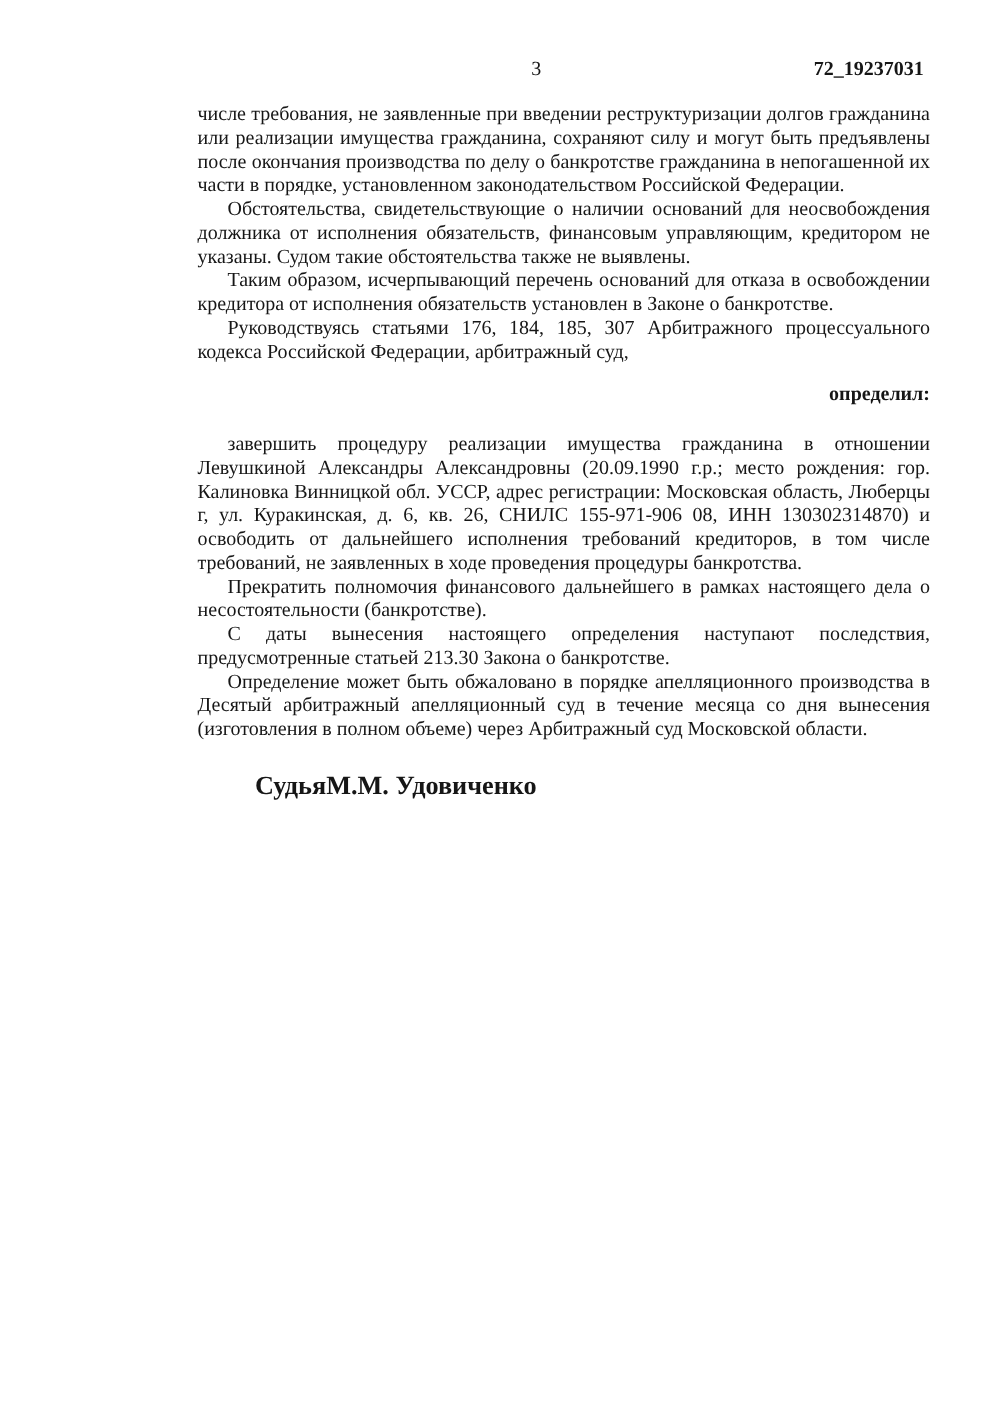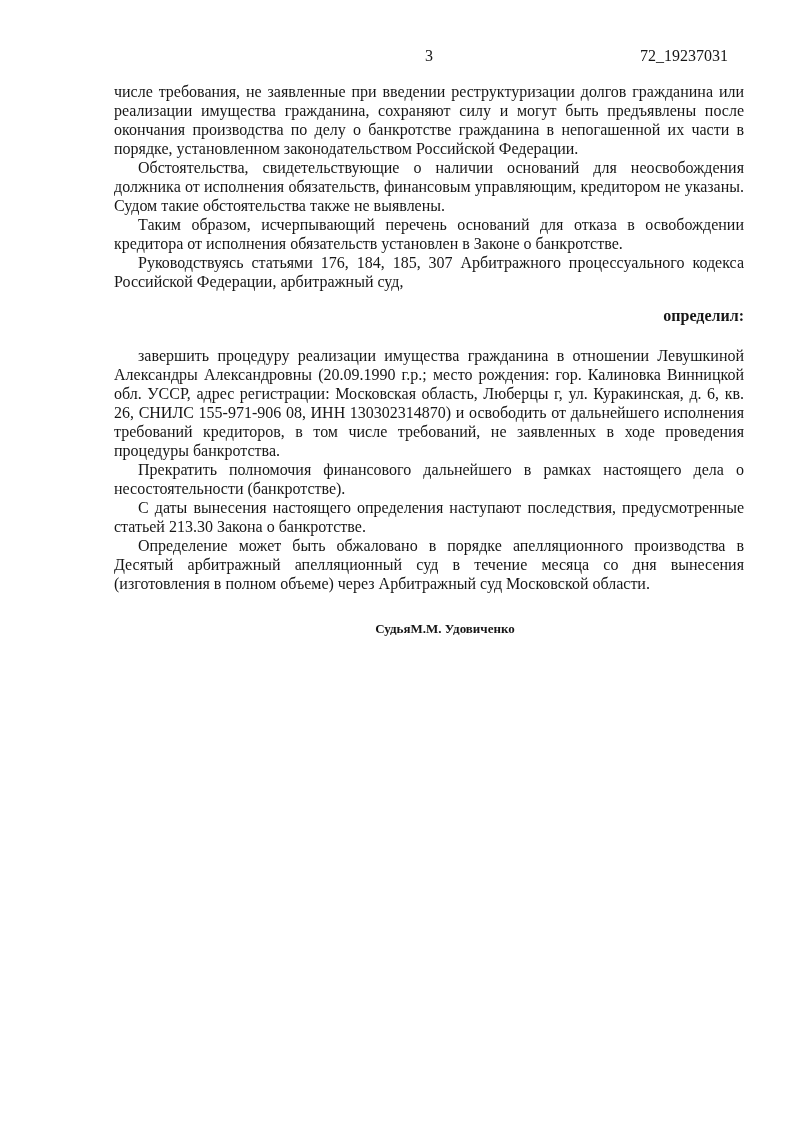--- a/index.html
+++ b/index.html
@@ -28,49 +28,51 @@
     font-size: 16px;
     line-height: 19px;
   }
   .page-header .page-num {
     position: absolute;
     left: 50%;
     transform: translateX(-50%);
   }
   .page-header .case-num {
     position: absolute;
-    right: 16px;
+    right: 5px;
     top: 0;
+    font-weight: bold;
   }
   .body-text {
     margin-top: 17px;
     font-size: 16px;
     line-height: 19px;
+    margin-left: 44px;
   }
   .body-text p {
     margin: 0;
     text-align: justify;
   }
   .body-text p.indent {
     text-indent: 24px;
   }
   .ruling-heading {
     margin: 15px 0 21px 0;
     text-align: right;
     font-weight: bold;
     font-size: 16px;
     line-height: 19px;
   }
   .signature-row {
     display: flex;
-    justify-content: center;
+    justify-content: flex-start;
     align-items: baseline;
     margin-top: 26px;
     font-weight: bold;
-    font-size: 13px;
+    font-size: 21px;
     line-height: 19px;
   }
   .signature-row .role {
     margin-left: 46px;
   }
   .signature-row .name {
     margin-right: 14px;
   }
 </style>
 </head>

